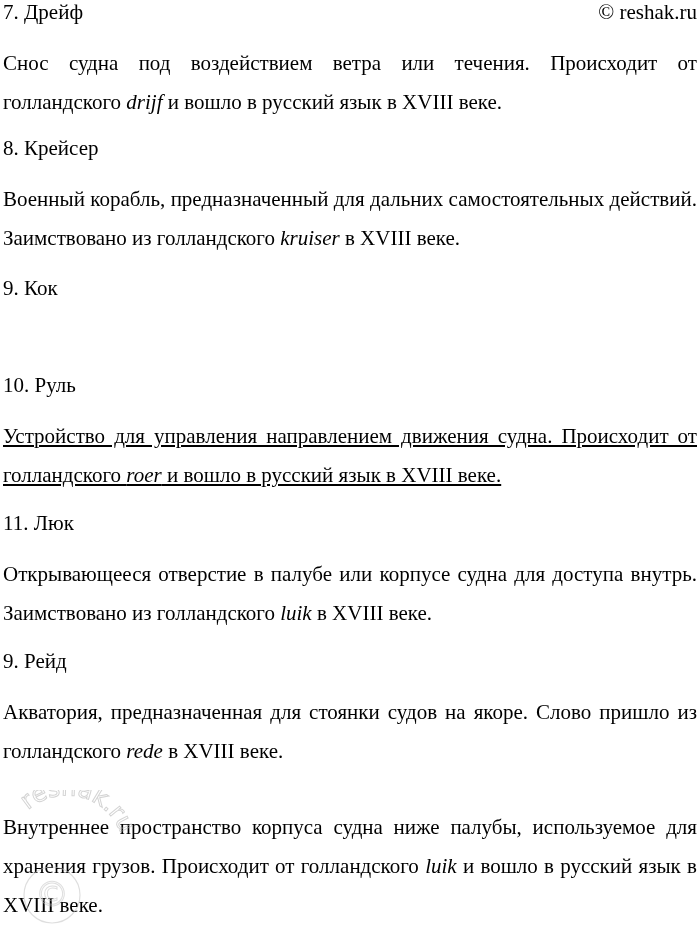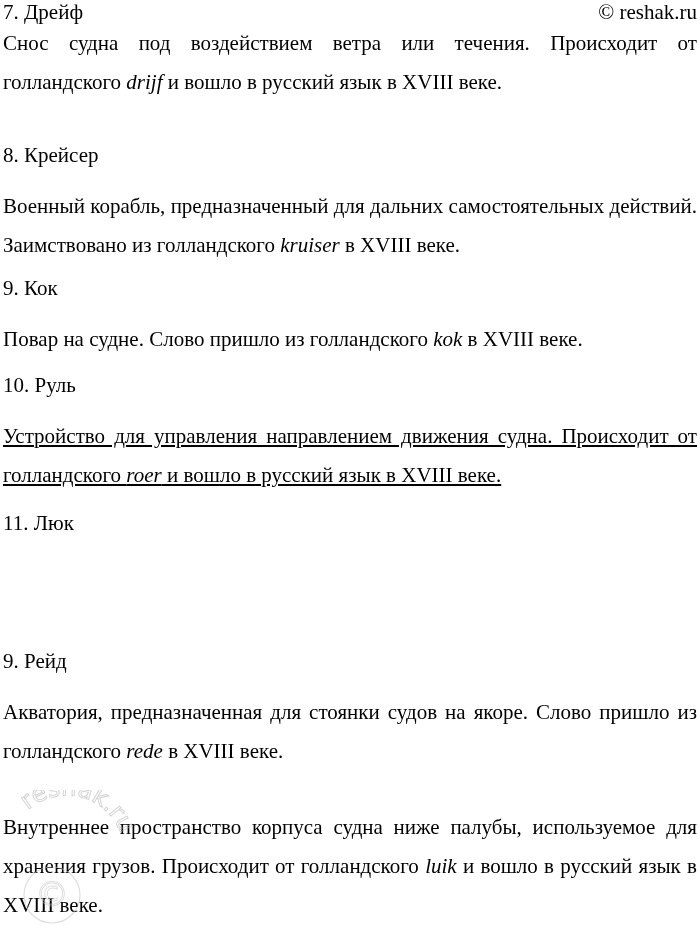--- a/index.html
+++ b/index.html
@@ -64,40 +64,40 @@
   </style>
 </head>
 <body>
 
 <div class="page">
 
   <span class="copyright">© reshak.ru</span>
 
   <div class="entry" style="top:0px;">
     <h2 class="entry-title">7. Дрейф</h2>
-    <p class="entry-body" style=""><span>Снос судна под воздействием ветра или течения. Происходит от голландского </span><em>drijf</em><span> и вошло в русский язык в XVIII веке.</span></p>
+    <p class="entry-body" style="margin-top:20px;"><span>Снос судна под воздействием ветра или течения. Происходит от голландского </span><em>drijf</em><span> и вошло в русский язык в XVIII веке.</span></p>
   </div>
 
-  <div class="entry" style="top:136px;margin-top:7px;">
+  <div class="entry" style="top:136px;">
     <h2 class="entry-title">8. Крейсер</h2>
     <p class="entry-body" style="margin-top:20px;"><span>Военный корабль, предназначенный для дальних самостоятельных действий. Заимствовано из голландского </span><em>kruiser</em><span> в XVIII веке.</span></p>
   </div>
 
   <div class="entry" style="top:276px;">
     <h2 class="entry-title">9. Кок</h2>
-    <p class="entry-body" style="margin-top:20px;"><span>Повар на судне. Слово пришло из голландского </span><em>kok</em><span> в XVIII веке.</span></p>
   </div>
 
   <div class="entry" style="top:373px;">
     <h2 class="entry-title">10. Руль</h2>
     <p class="entry-body" style="margin-top:20px;text-decoration:underline;"><span>Устройство для управления направлением движения судна. Происходит от голландского </span><em>roer</em><span> и вошло в русский язык в XVIII веке.</span></p>
   </div>
 
   <div class="entry" style="top:511px;">
     <h2 class="entry-title">11. Люк</h2>
+    <p class="entry-body" style="margin-top:20px;"><span>Открывающееся отверстие в палубе или корпусе судна для доступа внутрь. Заимствовано из голландского </span><em>luik</em><span> в XVIII веке.</span></p>
   </div>
 
   <div class="entry" style="top:649px;">
     <h2 class="entry-title">9. Рейд</h2>
     <p class="entry-body" style="margin-top:20px;"><span>Акватория, предназначенная для стоянки судов на якоре. Слово пришло из голландского </span><em>rede</em><span> в XVIII веке.</span></p>
   </div>
 
   <div class="entry" style="top:788px;">
     <p class="entry-body" style="margin-top:20px;"><span>Внутреннее пространство корпуса судна ниже палубы, используемое для хранения грузов. Происходит от голландского </span><em>luik</em><span> и вошло в русский язык в XVIII веке.</span></p>
   </div>

